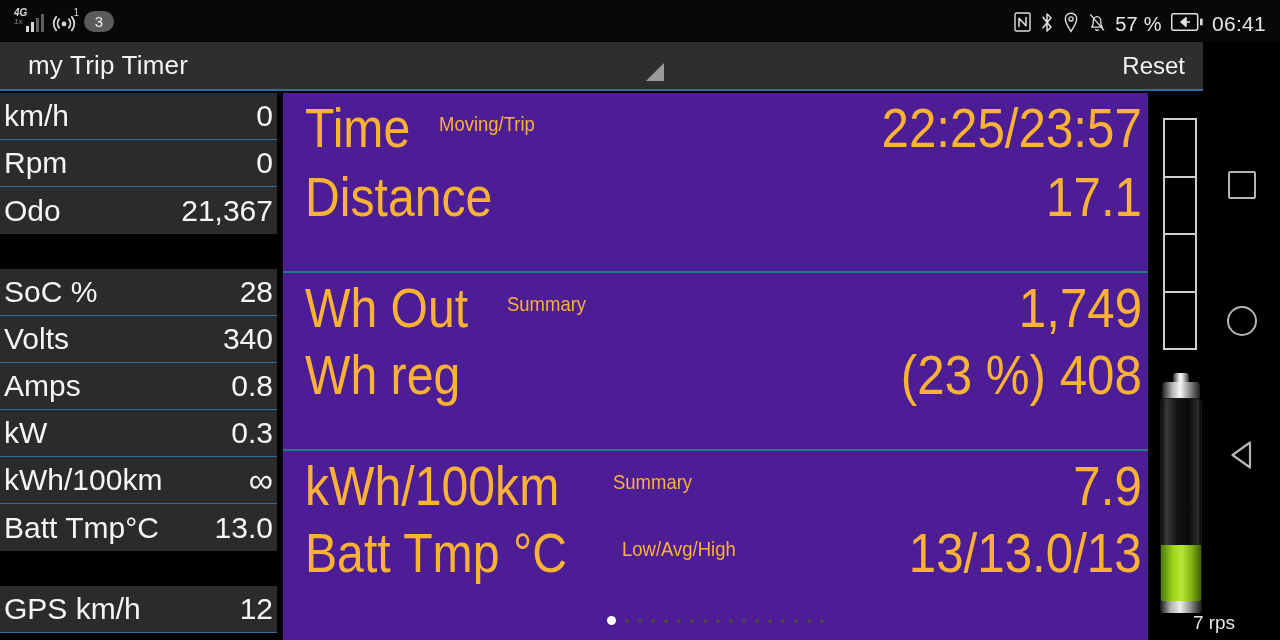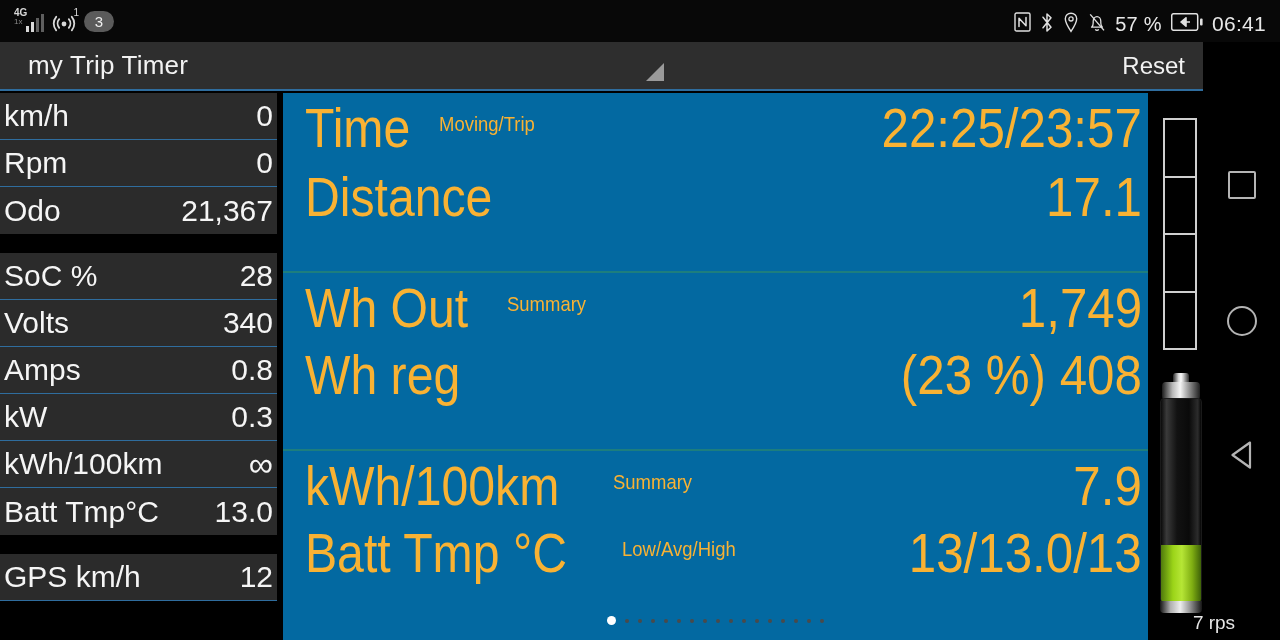--- a/index.html
+++ b/index.html
@@ -14,21 +14,21 @@
   
   #statusbar {
     position:absolute; left:0; top:0; width:1280px; height:42px;
     background:#080808;
   }
   .sb-left { position:absolute; left:14px; top:0; height:42px; display:flex; align-items:center; gap:7px; }
   .sb-right { position:absolute; right:14px; top:0; height:48px; display:flex; align-items:center; gap:9px; }
   .sb-right .sb-txt { color:#e8e8e8; font-size:20px; letter-spacing:.3px; }
   .sb-clock { color:#e8e8e8; font-size:21px; letter-spacing:.3px; }
 
-  .net-icon { position:relative; width:30px; height:24px; }
+  .net-icon { position:relative; width:30px; height:24px;font-style:italic; }
   .net-icon .gtag { position:absolute; left:0; top:-1px; font-size:10px; color:#d8d8d8; line-height:10px; font-weight:bold;}
   .net-icon .gtag2 { position:absolute; left:0; top:9px; font-size:8px; color:#8a8a8a; line-height:8px;text-align:right;}
   .bars { position:absolute; right:0; bottom:1px; display:flex; align-items:flex-end; gap:2px; height:20px; }
   .bars i { display:block; width:3px; background:#d8d8d8; }
   .bars i.dim { background:#5e5e5e; }
 
   .hotspot { position:relative; width:26px; height:24px; display:flex; align-items:center; justify-content:center;}
   .hotspot .sup { position:absolute; right:-2px; top:-2px; font-size:10px; color:#d8d8d8; }
 
   .pill {
@@ -50,34 +50,34 @@
     position:absolute; right:18px; top:0; height:47px; line-height:47px;
     color:#f2f2f2; font-size:24px; cursor:pointer;
   }
   #resize-handle {
     position:absolute; left:646px; top:63px; width:0; height:0;
     border-left:18px solid transparent; border-bottom:18px solid #9a9a9a;
   }
 
   
   #sidebar { position:absolute; left:0; top:93px; width:277px; height:547px; background:#000; }
-  .sgroup { background:#2b2b2b; margin-bottom:0; }
+  .sgroup { background:#2b2b2b; margin-bottom:16px; }
   .sgap { height:19px; background:#000; }
   .srow {
     position:relative; height:47px; display:flex; align-items:center;
     justify-content:space-between; padding:0 4px 0 4px;
     border-bottom:1px solid #2f6d9e;
   }
   .srow.last { border-bottom:none; }
   .slabel { color:#f5f5f5; font-size:30px; white-space:nowrap; }
   .sval { color:#f5f5f5; font-size:30px; white-space:nowrap; }
   .sval.inf { font-size:34px; }
 
   
-  #main { position:absolute; left:283px; top:93px; width:865px; height:547px; background:#0369a1; }
+  #main { position:absolute; left:283px; top:93px; width:865px; height:547px; background:#4c1d95; }
   .mrow { position:relative; height:69px; }
   .mrow.sep { border-top:2px solid #1d7e7e;margin-top:40px; }
   .mlabelwrap {
     position:absolute; left:22px; top:0; height:69px;
     display:flex; align-items:center; gap:12px;
   }
   .mlabel-text {
     color:#f9b233; font-size:56px; line-height:60px; white-space:nowrap;
     display:inline-block; transform:scaleX(.86); transform-origin:left center;
   }

